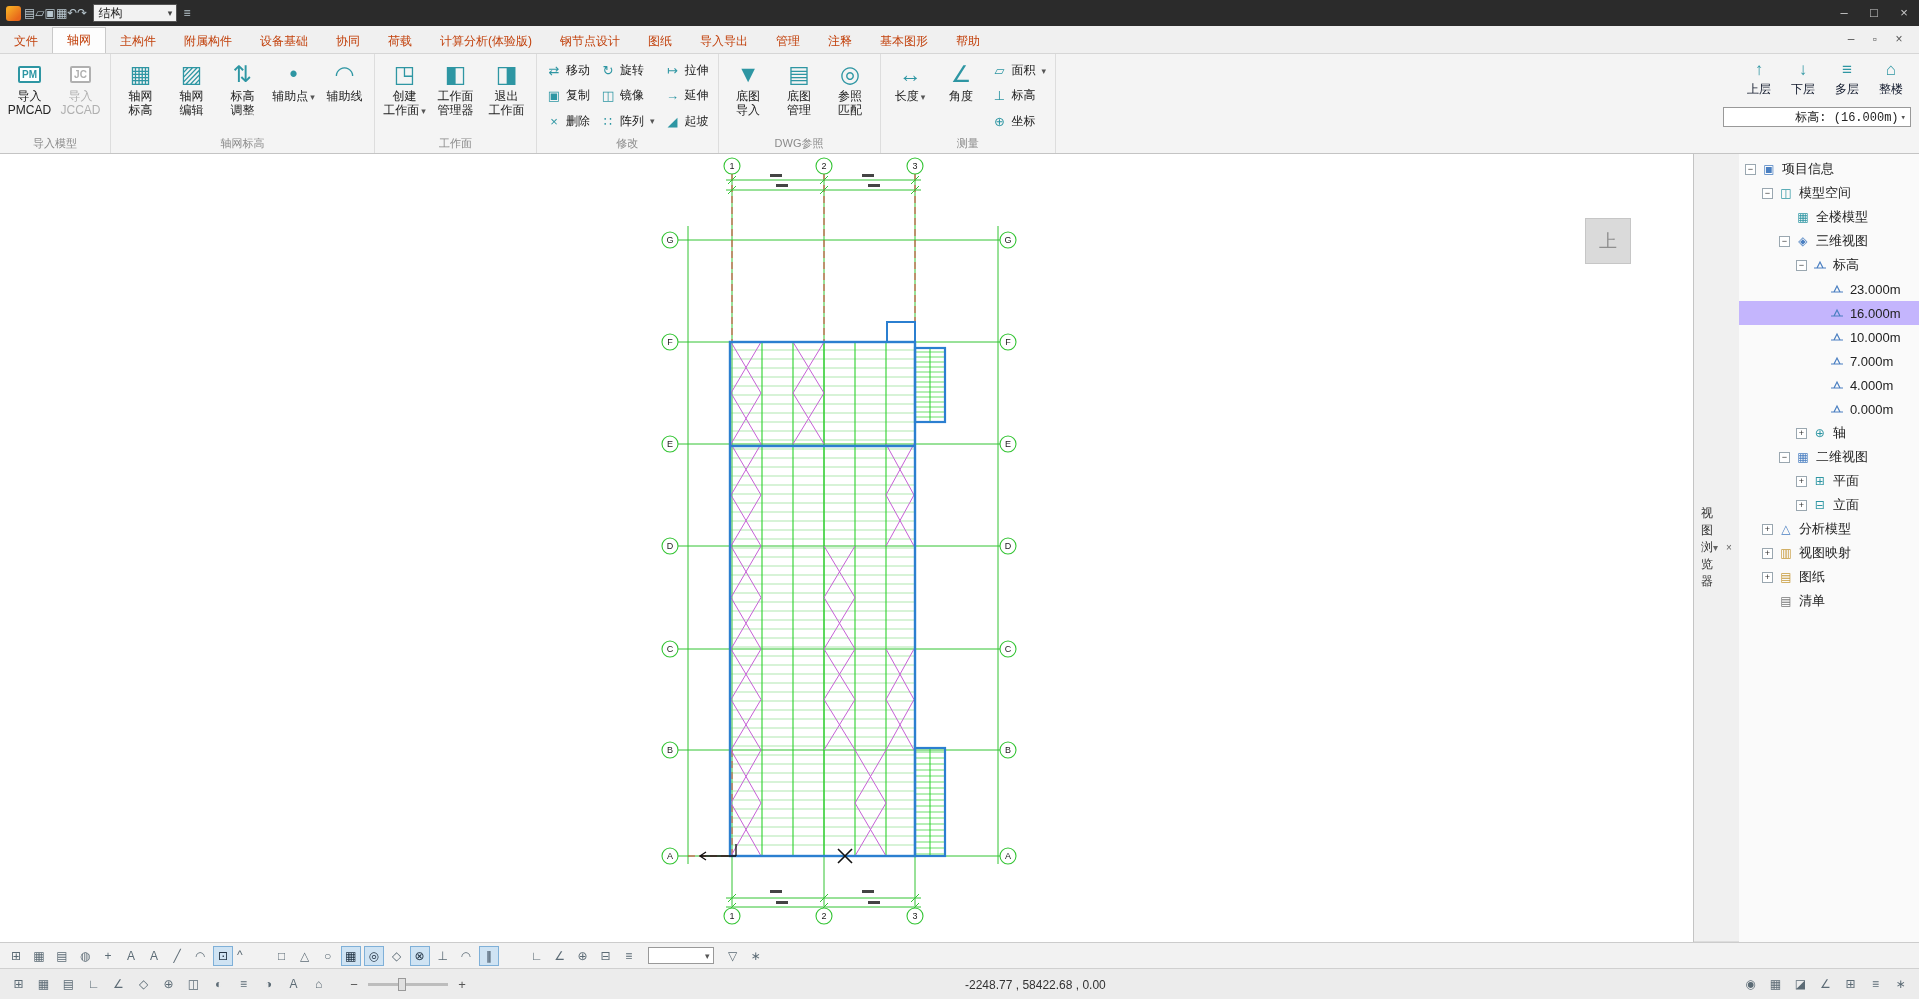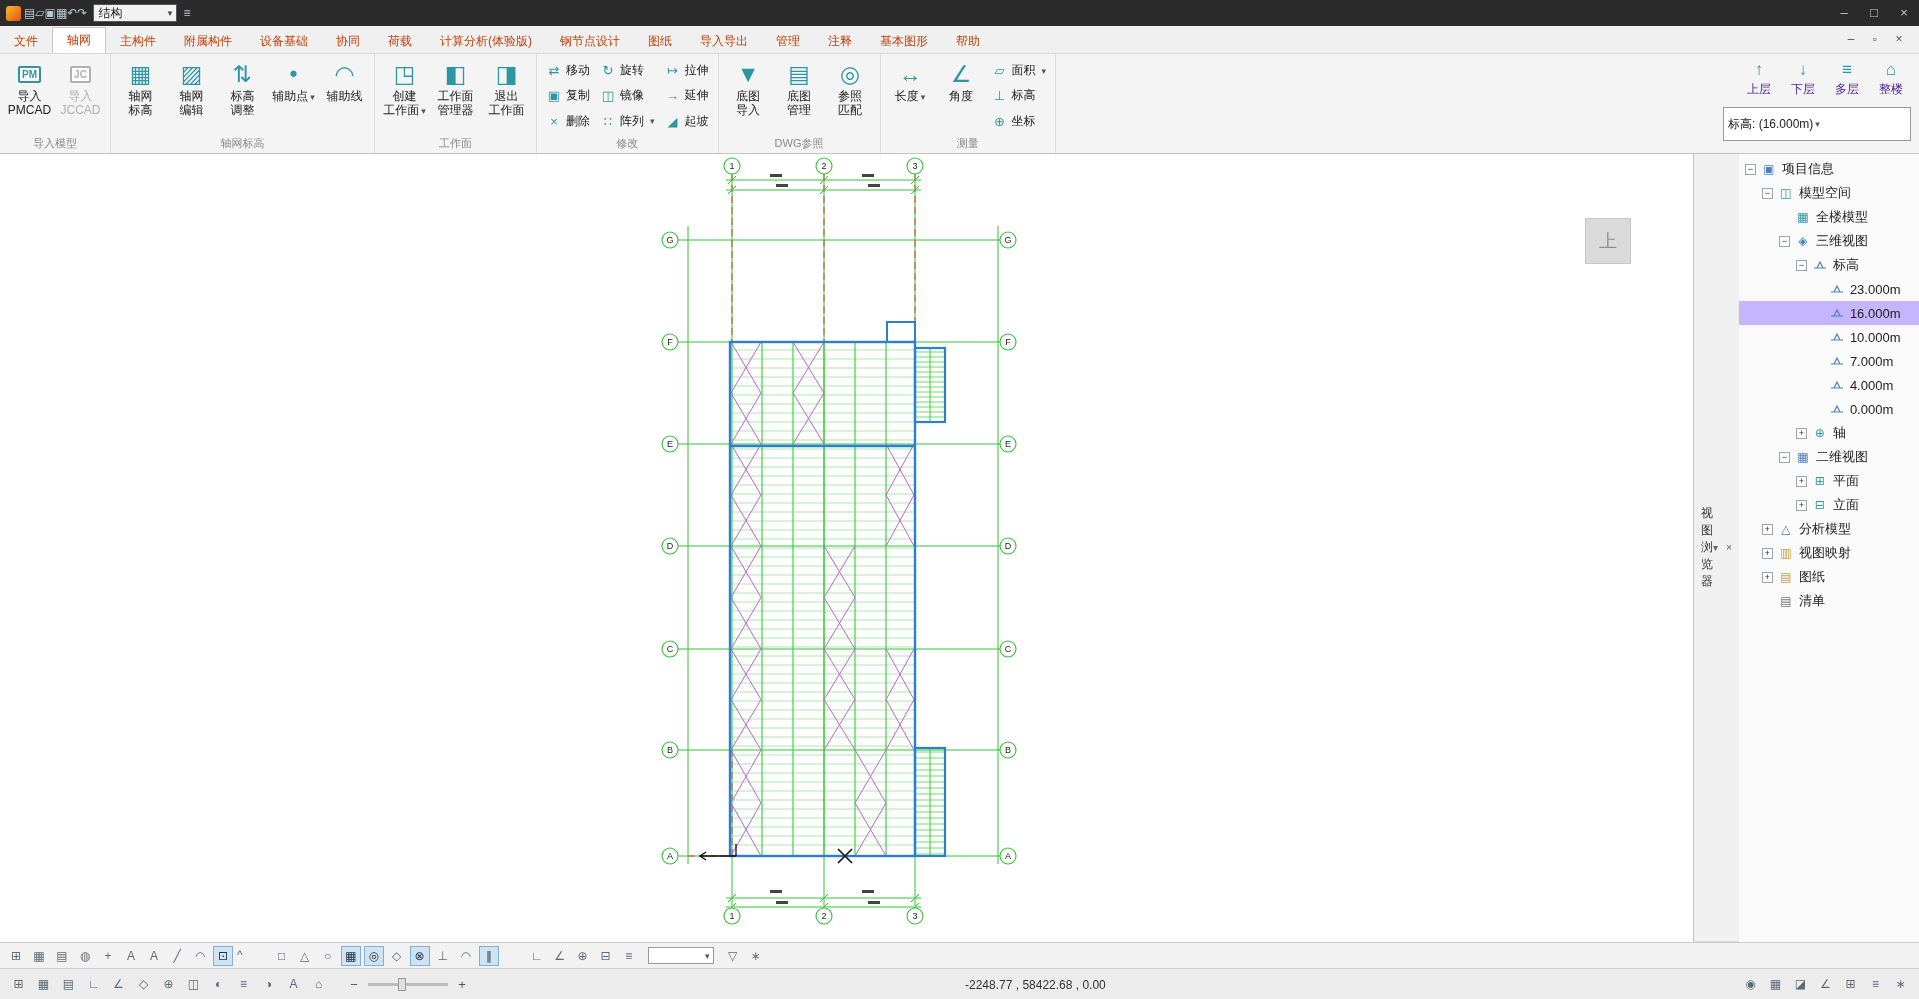--- a/index.html
+++ b/index.html
@@ -37,22 +37,22 @@
   .rlbl { font-size:12px; line-height:14px; color:#222; white-space:nowrap; min-height:14px; }
   .caret { font-size:9px; color:#555; margin-left:2px; }
   .rsmall-grid { display:grid; grid-auto-flow:column; grid-template-rows:repeat(3,1fr); column-gap:2px; height:78px; align-items:center; padding-top:2px; }
   .rsmall { display:flex; align-items:center; gap:4px; font-size:12px; color:#222; padding:0 4px; height:23px; white-space:nowrap; }
   .sico { width:16px; text-align:center; color:#2e96a3; font-size:13px; }
 
   .ribbon-nav { position:absolute; right:8px; top:5px; display:flex; flex-direction:column; align-items:flex-end; }
   .nav-buttons { display:flex; gap:4px; }
   .navbtn { width:40px; display:flex; flex-direction:column; align-items:center; }
   .navbtn .nico { font-size:17px; color:#2e96a3; height:22px; line-height:22px; }
-  .navbtn .nlbl { font-size:12px; color:#4c1d95; }
-  .elev-combo { margin-top:9px; width:188px; height:19px; border:1px solid #999; background:#fff; font-size:12px; color:#222; display:flex; align-items:center; justify-content:flex-start; padding:16px 4px; }
+  .navbtn .nlbl { font-size:12px; color:#0f172a; }
+  .elev-combo { margin-top:9px; width:188px; height:19px; border:1px solid #999; background:#fff; font-size:12px; color:#222; display:flex; align-items:center; justify-content:flex-end; padding:9px 4px;font-family:Liberation Mono, monospace; }
 
   
   .main { flex:0 0 788px; display:flex; min-height:0; }
   .canvas { position:relative; flex:1; background:#ffffff; overflow:hidden; }
   .canvas svg { display:block; }
   .viewcube { position:absolute; left:1585px; top:64px; width:46px; height:46px; background:#dadada; border:1px solid #c6c6c6; color:#8f8f8f; font-size:18px; display:flex; align-items:center; justify-content:center; }
 
   
   .panel { width:226px; border-left:1px solid #c4c4c4; background:#fafafa; display:flex; }
   .panel-header { flex:0 0 24px; background:#f0f0f0; border-bottom:1px solid #ddd; display:flex; align-items:center; font-size:12px; color:#333; padding:0 7px; }

